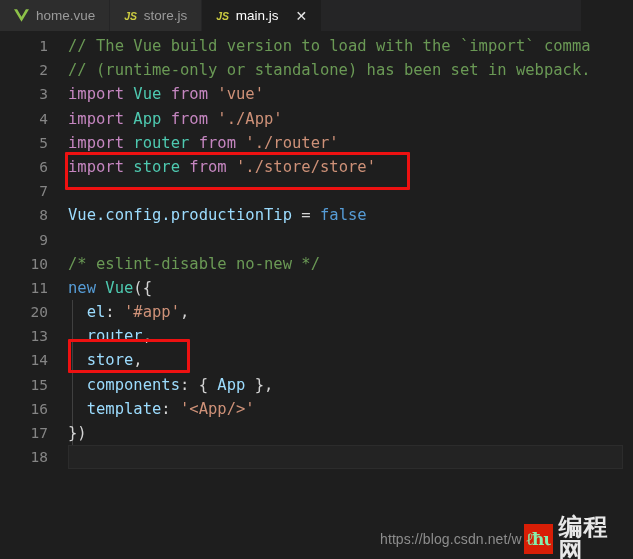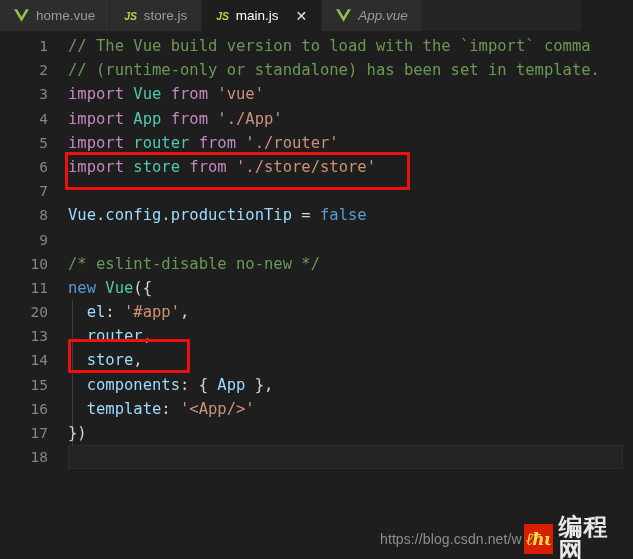--- a/index.html
+++ b/index.html
@@ -150,23 +150,22 @@
   .wm-logo {
     width: 30px;
     height: 30px;
     background: #d81e06;
     display: flex;
     align-items: center;
     justify-content: center;
     margin-left: 2px;
   }
   .wm-logo-glyph {
-    color: #fde047;
+    color: #86efac;
     font-family: "DejaVu Serif", serif;
-    font-style: italic;
     font-weight: bold;
     font-size: 17px;
     line-height: 1;
     letter-spacing: -1px;
   }
   .wm-cn {
     color: #e8e8e8;
     font-family: "DejaVu Sans", sans-serif;
     font-weight: bold;
     font-size: 24px;
@@ -192,37 +191,28 @@
       </div>
       <div class="tab">
         <span class="ficon js-badge">JS</span>
         <span class="tab-label">store.js</span>
       </div>
       <div class="tab active">
         <span class="ficon js-badge">JS</span>
         <span class="tab-label">main.js</span>
         <span class="tab-close">✕</span>
       </div>
-      <div class="tab preview">
-        <span class="ficon">
-          <svg width="15" height="13" viewBox="0 0 24 20">
-            <path d="M0 0 H5 L12 12 L19 0 H24 L12 20 Z" fill="#8dc149"></path>
-            <path d="M6 0 H9.5 L12 4.5 L14.5 0 H18 L12 10 Z" fill="#2d2d2d"></path>
-          </svg>
-        </span>
-        <span class="tab-label">App.vue</span>
-      </div>
     </div>
 
   <div class="editor">
     <div class="guide" id="indent-guide" style="top: 269.2px; height: 145.2px;"></div>
     <div class="cur-line" id="cur-line" style="top: 414.4px;"></div>
     <div class="code-rows" id="code-rows">
         <div class="row"><span class="ln">1</span><span class="code"><span class="t-com">// The Vue build version to load with the `import` comma</span></span></div>
-        <div class="row"><span class="ln">2</span><span class="code"><span class="t-com">// (runtime-only or standalone) has been set in template.</span></span></div>
+        <div class="row"><span class="ln">2</span><span class="code"><span class="t-com">// (runtime-only or standalone) has been set in webpack.</span></span></div>
         <div class="row"><span class="ln">3</span><span class="code"><span class="t-kw">import </span><span class="t-type">Vue</span><span class="t-kw"> from </span><span class="t-str">'vue'</span></span></div>
         <div class="row"><span class="ln">4</span><span class="code"><span class="t-kw">import </span><span class="t-type">App</span><span class="t-kw"> from </span><span class="t-str">'./App'</span></span></div>
         <div class="row"><span class="ln">5</span><span class="code"><span class="t-kw">import </span><span class="t-type">router</span><span class="t-kw"> from </span><span class="t-str">'./router'</span></span></div>
         <div class="row"><span class="ln">6</span><span class="code"><span class="t-kw">import </span><span class="t-type">store</span><span class="t-kw"> from </span><span class="t-str">'./store/store'</span></span></div>
         <div class="row"><span class="ln">7</span><span class="code"></span></div>
         <div class="row"><span class="ln">8</span><span class="code"><span class="t-prop">Vue.config.productionTip</span><span class="t-plain"> = </span><span class="t-blue">false</span></span></div>
         <div class="row"><span class="ln">9</span><span class="code"></span></div>
         <div class="row"><span class="ln">10</span><span class="code"><span class="t-com">/* eslint-disable no-new */</span></span></div>
         <div class="row"><span class="ln">11</span><span class="code"><span class="t-blue">new </span><span class="t-type">Vue</span><span class="t-plain">({</span></span></div>
         <div class="row"><span class="ln">20</span><span class="code"><span class="t-plain">  </span><span class="t-prop">el</span><span class="t-plain">: </span><span class="t-str">'#app'</span><span class="t-plain">,</span></span></div>

